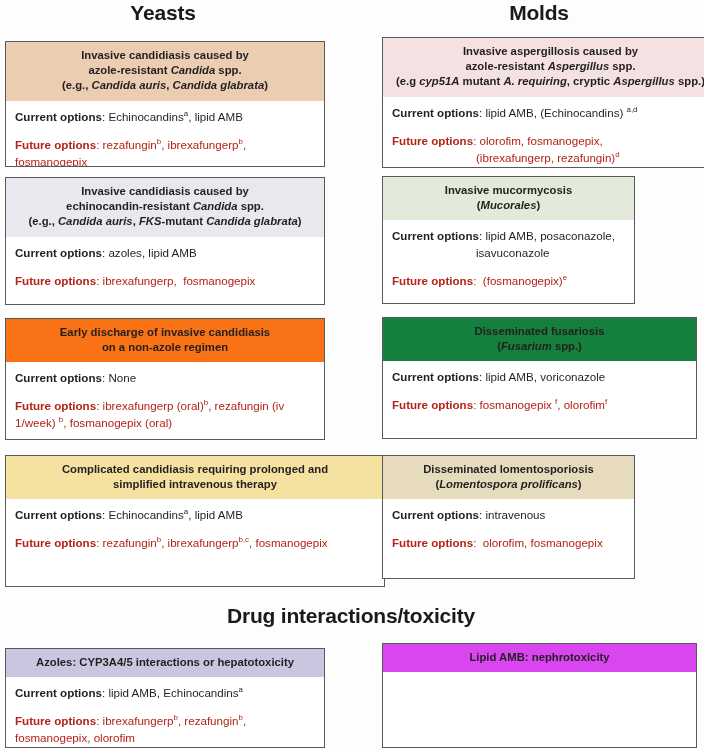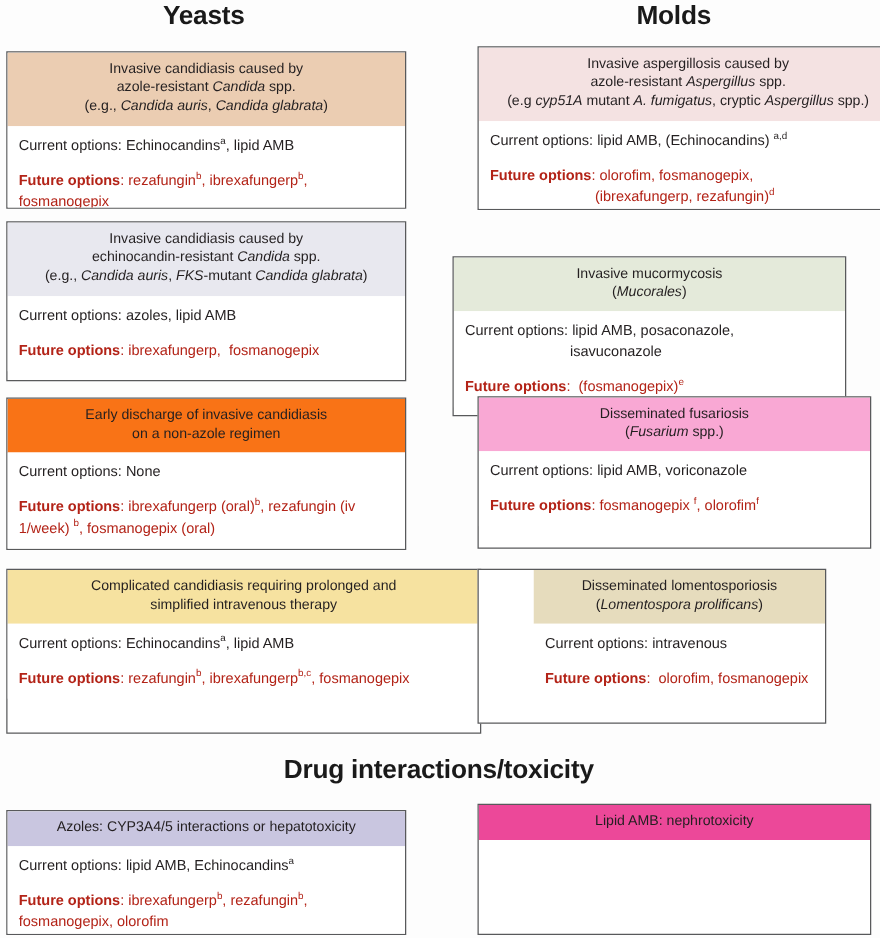--- a/index.html
+++ b/index.html
@@ -25,35 +25,35 @@
 
   .card{
     position:absolute;
     border:1.5px solid #58595b;
     background:#ffffff;
     box-sizing:border-box;
     overflow:hidden;
   }
   .card-header{
     text-align:center;
-    font-weight:normal;
+    font-weight:bold;
     font-size:11.3px;
     line-height:15.2px;
     padding:6px 6px 7px 6px;
     color:#231f20;
   }
   .card-body{
     background:#ffffff;
     padding:7px 9px 8px 9px;
     font-size:11.6px;
     line-height:17px;
   }
   .opt-line{ margin:0 0 0 0; }
   .opt-line + .opt-line{ margin-top:11px; }
-  .lbl{ font-weight:normal; }
+  .lbl{ font-weight:bold; }
   .cur .lbl{ color:#231f20; }
   .fut{ color:#b32317; }
   .fut .lbl{ color:#b32317; font-weight:bold;text-align:center; }
   .cur .txt{ color:#231f20; }
   .fut .txt{ color:#b32317; }
   i{ font-style:italic; }
   sup{ font-size:0.68em; vertical-align:super; line-height:0; }
   .indent{ display:inline-block; }
 </style>
 </head>
@@ -103,64 +103,64 @@
     <div class="card-body">
       <div class="opt-line cur"><span class="lbl">Current options</span><span class="txt">: Echinocandins<sup>a</sup>, lipid AMB</span></div>
       <div class="opt-line fut"><span class="lbl">Future options</span><span class="txt">: rezafungin<sup>b</sup>, ibrexafungerp<sup>b,c</sup>, fosmanogepix</span></div>
     </div>
   </div>
 
 <div class="card" style="left:382px;top:37px;width:337px;height:131px;">
     <div class="card-header" style="background: rgb(244, 226, 226);">
       <div>Invasive aspergillosis caused by</div>
       <div>azole-resistant <i>Aspergillus</i> spp.</div>
-      <div>(e.g <i>cyp51A</i> mutant <i>A. fumigatus</i>, cryptic <i>Aspergillus</i> spp.)</div>
+      <div>(e.g <i>cyp51A</i> mutant <i>A. requiring</i>, cryptic <i>Aspergillus</i> spp.)</div>
     </div>
     <div class="card-body">
       <div class="opt-line cur"><span class="lbl">Current options</span><span class="txt">: lipid AMB, (Echinocandins) <sup>a,d</sup></span></div>
       <div class="opt-line fut"><span class="lbl">Future options</span><span class="txt">: olorofim, fosmanogepix,<br><span class="indent" style="width:84px"></span>(ibrexafungerp, rezafungin)<sup>d</sup></span></div>
     </div>
   </div>
-<div class="card" style="left:362px;top:176px;width:315px;height:128px;margin-top:29px;">
+<div class="card" style="left:382px;top:176px;width:253px;height:128px;">
     <div class="card-header" style="background: rgb(228, 234, 218);">
       <div>Invasive mucormycosis</div>
       <div>(<i>Mucorales</i>)</div>
     </div>
     <div class="card-body">
       <div class="opt-line cur"><span class="lbl">Current options</span><span class="txt">: lipid AMB, posaconazole,<br><span class="indent" style="width:84px"></span>isavuconazole</span></div>
       <div class="opt-line fut"><span class="lbl">Future options</span><span class="txt">: &nbsp;(fosmanogepix)<sup>e</sup></span></div>
     </div>
   </div>
 <div class="card" style="left:382px;top:317px;width:315px;height:122px;">
-    <div class="card-header" style="background: #f9a8d4;">
+    <div class="card-header" style="background: #15803d;">
       <div>Disseminated fusariosis</div>
       <div>(<i>Fusarium</i> spp.)</div>
     </div>
     <div class="card-body">
       <div class="opt-line cur"><span class="lbl">Current options</span><span class="txt">: lipid AMB, voriconazole</span></div>
       <div class="opt-line fut"><span class="lbl">Future options</span><span class="txt">: fosmanogepix <sup>f</sup>, olorofim<sup>f</sup></span></div>
     </div>
   </div>
-<div class="card" style="left:382px;top:455px;width:279px;height:124px;padding-left:44px;">
+<div class="card" style="left:382px;top:455px;width:253px;height:124px;">
     <div class="card-header" style="background: rgb(230, 220, 189);">
       <div>Disseminated lomentosporiosis</div>
       <div>(<i>Lomentospora prolificans</i>)</div>
     </div>
     <div class="card-body">
       <div class="opt-line cur"><span class="lbl">Current options</span><span class="txt">: intravenous</span></div>
       <div class="opt-line fut"><span class="lbl">Future options</span><span class="txt">: &nbsp;olorofim, fosmanogepix</span></div>
     </div>
   </div>
 
 <div class="card" style="left:5px;top:648px;width:320px;height:100px;">
     <div class="card-header" style="background: rgb(201, 198, 224);">
       <div>Azoles: CYP3A4/5 interactions or hepatotoxicity</div>
     </div>
     <div class="card-body">
       <div class="opt-line cur"><span class="lbl">Current options</span><span class="txt">: lipid AMB, Echinocandins<sup>a</sup></span></div>
       <div class="opt-line fut"><span class="lbl">Future options</span><span class="txt">: ibrexafungerp<sup>b</sup>, rezafungin<sup>b</sup>, fosmanogepix, olorofim</span></div>
     </div>
   </div>
 <div class="card" style="left:382px;top:643px;width:315px;height:105px;">
-    <div class="card-header" style="background: #ec4899;">
+    <div class="card-header" style="background: #d946ef;">
       <div>Lipid AMB: nephrotoxicity</div>
     </div>
   </div>
 
 </body></html>

